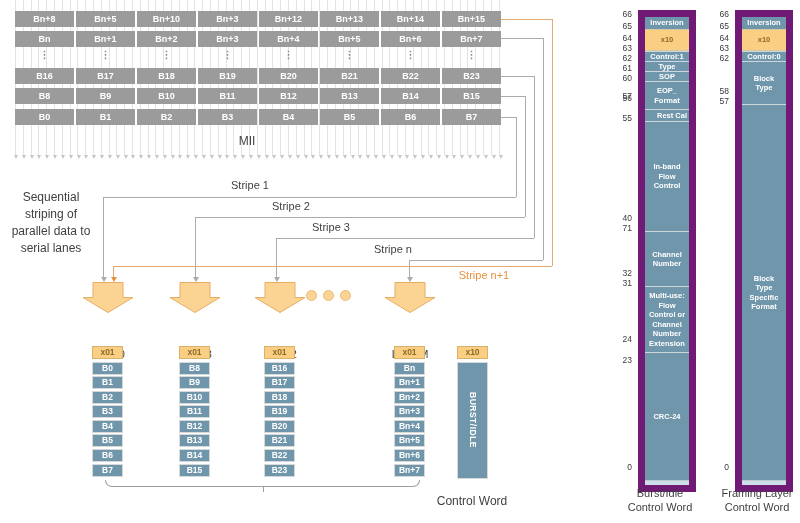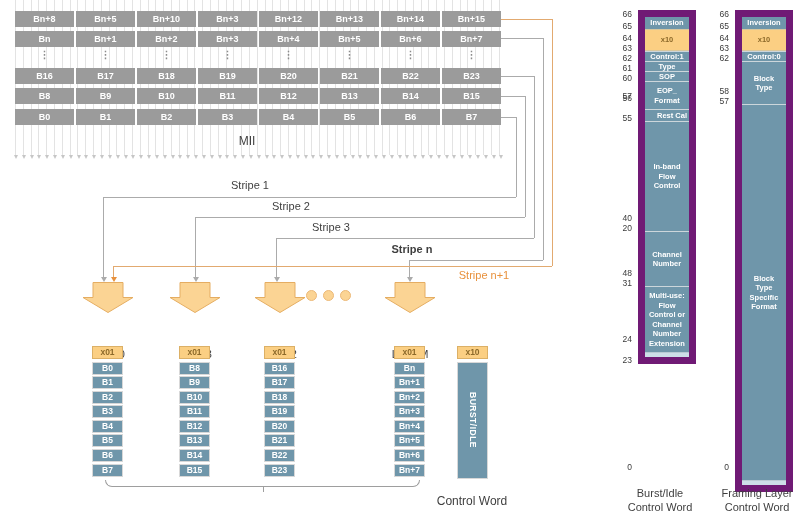--- a/index.html
+++ b/index.html
@@ -184,20 +184,24 @@
         <div class="mii-cell">B1</div>
         <div class="mii-cell">B2</div>
         <div class="mii-cell">B3</div>
         <div class="mii-cell">B4</div>
         <div class="mii-cell">B5</div>
         <div class="mii-cell">B6</div>
         <div class="mii-cell">B7</div>
       </div>
     </div>
   <div class="mii-label">MII</div>
+  <div class="note">Sequential
+striping of
+parallel data to
+serial lanes</div>
   <div id="connectors">
       <div class="ln" style="left: 501px; top: 117px; width: 15px; height: 1px;"></div>
       <div class="ln" style="left: 516px; top: 117px; width: 1px; height: 80px;"></div>
       <div class="ln" style="left: 103px; top: 197px; width: 413px; height: 1px;"></div>
       <div class="ln" style="left: 103px; top: 197px; width: 1px; height: 80px;"></div>
       <div class="atr" style="left: 100.5px; top: 277px;"></div>
       <div class="stripe-label" style="left: 205px; top: 179px;">Stripe 1</div>
       <div class="ln" style="left: 501px; top: 96px; width: 24px; height: 1px;"></div>
       <div class="ln" style="left: 525px; top: 96px; width: 1px; height: 121px;"></div>
       <div class="ln" style="left: 195px; top: 217px; width: 330px; height: 1px;"></div>
@@ -208,21 +212,21 @@
       <div class="ln" style="left: 534px; top: 76px; width: 1px; height: 162px;"></div>
       <div class="ln" style="left: 276px; top: 238px; width: 258px; height: 1px;"></div>
       <div class="ln" style="left: 276px; top: 238px; width: 1px; height: 39px;"></div>
       <div class="atr" style="left: 273.5px; top: 277px;"></div>
       <div class="stripe-label" style="left: 286px; top: 221px;">Stripe 3</div>
       <div class="ln" style="left: 501px; top: 38px; width: 42px; height: 1px;"></div>
       <div class="ln" style="left: 543px; top: 38px; width: 1px; height: 222px;"></div>
       <div class="ln" style="left: 409px; top: 260px; width: 134px; height: 1px;"></div>
       <div class="ln" style="left: 409px; top: 260px; width: 1px; height: 17px;"></div>
       <div class="atr" style="left: 406.5px; top: 277px;"></div>
-      <div class="stripe-label" style="left: 367px; top: 243px; font-weight: bold;">Stripe n</div>
+      <div class="stripe-label" style="left: 348px; top: 243px;">Stripe n</div>
       <div class="ln or" style="left: 501px; top: 19px; width: 51px; height: 1px;"></div>
       <div class="ln or" style="left: 552px; top: 19px; width: 1px; height: 247px;"></div>
       <div class="ln or" style="left: 113px; top: 266px; width: 439px; height: 1px;"></div>
       <div class="ln or" style="left: 113px; top: 266px; width: 1px; height: 11px;"></div>
       <div class="atr or" style="left: 110.5px; top: 277px;"></div>
       <div class="stripe-label or" style="left: 439px; top: 269px;">Stripe n+1</div>
     </div>
   <div id="lanes">
       <div class="big-arrow" style="left: 82px; top: 282px;"><svg width="52" height="31" viewBox="0 0 52 31">
           <polygon points="11,0.5 41,0.5 41,15.5 51,15.5 26,30.5 1,15.5 11,15.5"></polygon>
@@ -307,22 +311,22 @@
         <div class="bit" style="top: 14px;">65</div>
         <div class="bit" style="top: 26px;">64</div>
         <div class="bit" style="top: 36px;">63</div>
         <div class="bit" style="top: 46px;">62</div>
         <div class="bit" style="top: 56px;">61</div>
         <div class="bit" style="top: 66px;">60</div>
         <div class="bit" style="top: 84px;">57</div>
         <div class="bit" style="top: 86px;">56</div>
         <div class="bit" style="top: 106px;">55</div>
         <div class="bit" style="top: 206px;">40</div>
-        <div class="bit" style="top: 216px;">20</div>
-        <div class="bit" style="top: 261px;">48</div>
+        <div class="bit" style="top: 216px;">71</div>
+        <div class="bit" style="top: 261px;">32</div>
         <div class="bit" style="top: 271px;">31</div>
         <div class="bit" style="top: 327px;">24</div>
         <div class="bit" style="top: 348px;">23</div>
         <div class="bit" style="top: 455px;">0</div>
       </div>
       <div class="stack">
         <div class="sec" style="height: 12px;">Inversion</div>
         <div class="sec orange" style="height: 22px;">x10</div>
         <div class="sec" style="height: 10px;">Control:1</div>
         <div class="sec" style="height: 10px;">Type</div>
@@ -334,20 +338,21 @@
 Flow
 Control</div>
         <div class="sec" style="height: 55px;">Channel
 Number</div>
         <div class="sec" style="height: 66px;">Multi-use:
 Flow
 Control or
 Channel
 Number
 Extension</div>
+        <div class="sec" style="height: 128px;">CRC-24</div>
         <div class="strip"></div>
       </div>
     </div>
   <div class="bar-wrap" id="bar1" style="left:709px;">
       <div class="gutter">
         <div class="bit" style="top: 2px;">66</div>
         <div class="bit" style="top: 14px;">65</div>
         <div class="bit" style="top: 26px;">64</div>
         <div class="bit" style="top: 36px;">63</div>
         <div class="bit" style="top: 46px;">62</div>

